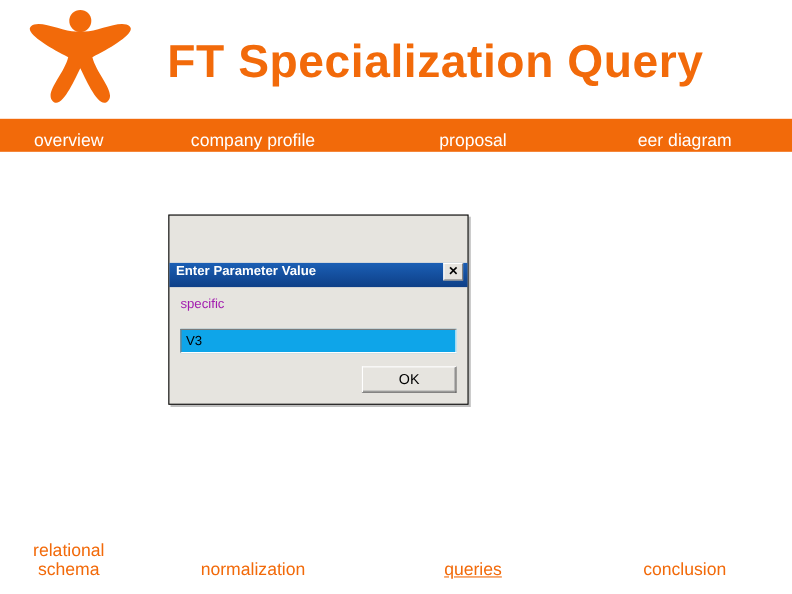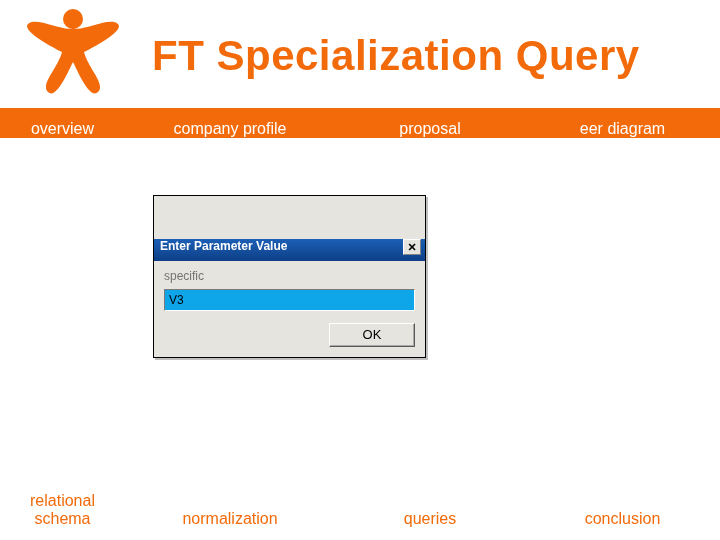--- a/index.html
+++ b/index.html
@@ -11,29 +11,29 @@
   .title { position: absolute; top: 32px; left: 152px; font-size: 42px; font-weight: bold; color: #f26a0a; letter-spacing: 0.5px; }
 
   .navbar { position: absolute; left: 0; width: 720px; height: 30px; display: flex; align-items: flex-end; }
   .navbar.top { top: 108px; background: #f26a0a; color: #fff; }
   .navbar.bottom { top: 498px; background: #fff; color: #f26a0a; }
   .navitem { font-size: 16px; text-align: center; }
   .navitem.w1 { flex: 0 0 125px; }
   .navitem.w2 { flex: 0 0 210px; }
   .navitem.w3 { flex: 0 0 190px; }
   .navitem.w4 { flex: 0 0 195px; }
-  .navbar.bottom .navitem.current { }
+  .navbar.bottom .navitem.current { text-decoration: underline; }
 
   
   .dlg { position: absolute; top: 195px; left: 153px; width: 273px; background: #e6e4df; border: 1px solid #000; box-shadow: 2px 2px 0 rgba(0,0,0,.25); font-family: Tahoma, Verdana, sans-serif; }
   .dlg-titlebar { display: flex; height: 22px; background: linear-gradient(#1b5fb5, #0e3f87); padding: 0 4px 0 6px; margin-top: 43px; }
   .dlg-title { color: #fff; font-size: 12px; font-weight: bold; flex: 1; }
   .dlg-close { width: 18px; height: 16px; background: #e6e4df; border-top: 1px solid #fff; border-left: 1px solid #fff; border-right: 1px solid #828282; border-bottom: 1px solid #828282; font-size: 11px; font-weight: bold; line-height: 14px; text-align: center; color: #000; cursor: default; }
   .dlg-body { padding: 8px 10px 10px 10px; }
-  .dlg-label { font-size: 12px; color: #737373; margin-bottom: 6px; }
+  .dlg-label { font-size: 12px; color: #a21caf; margin-bottom: 16px; }
   .dlg-input { width: 100%; height: 22px; border-top: 1px solid #7a7a7a; border-left: 1px solid #7a7a7a; border-right: 1px solid #fff; border-bottom: 1px solid #fff; background: #0ea5e9; font-family: inherit; font-size: 12px; padding: 2px 4px; display: flex; align-items: center; }
   .dlg-actions { display: flex; justify-content: flex-end; gap: 12px; margin-top: 12px; }
   .dlg-btn { width: 86px; height: 24px; background: #e6e4df; border-top: 1px solid #fff; border-left: 1px solid #fff; border-right: 1px solid #5a5a5a; border-bottom: 1px solid #5a5a5a; box-shadow: inset -1px -1px 0 #a8a8a8; font-size: 13px; text-align: center; line-height: 22px; cursor: default; }
 </style>
 </head>
 <body>
 
 <div class="slide">
 
   <div class="logo">

